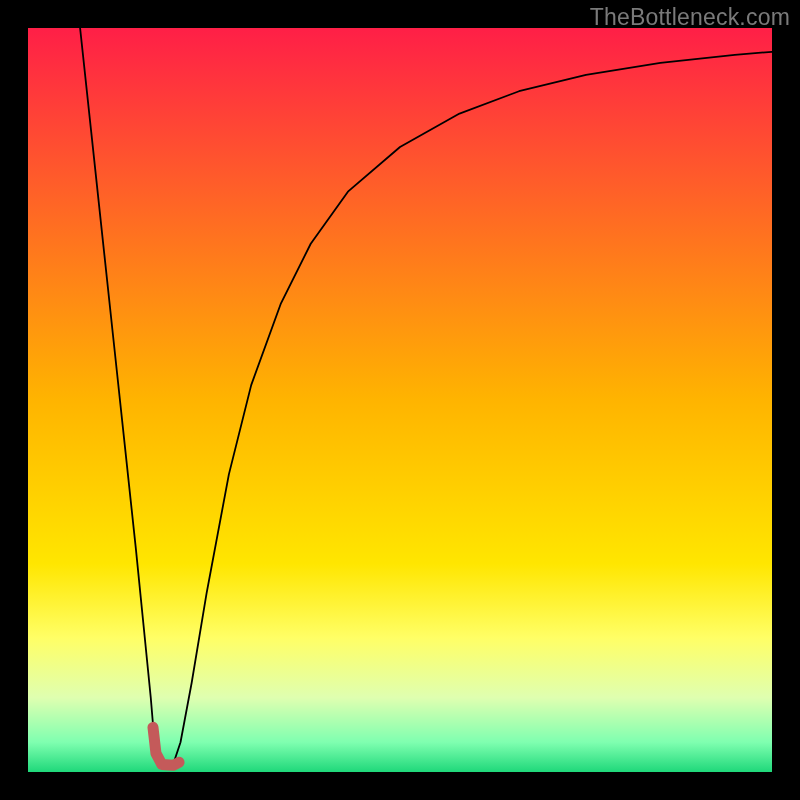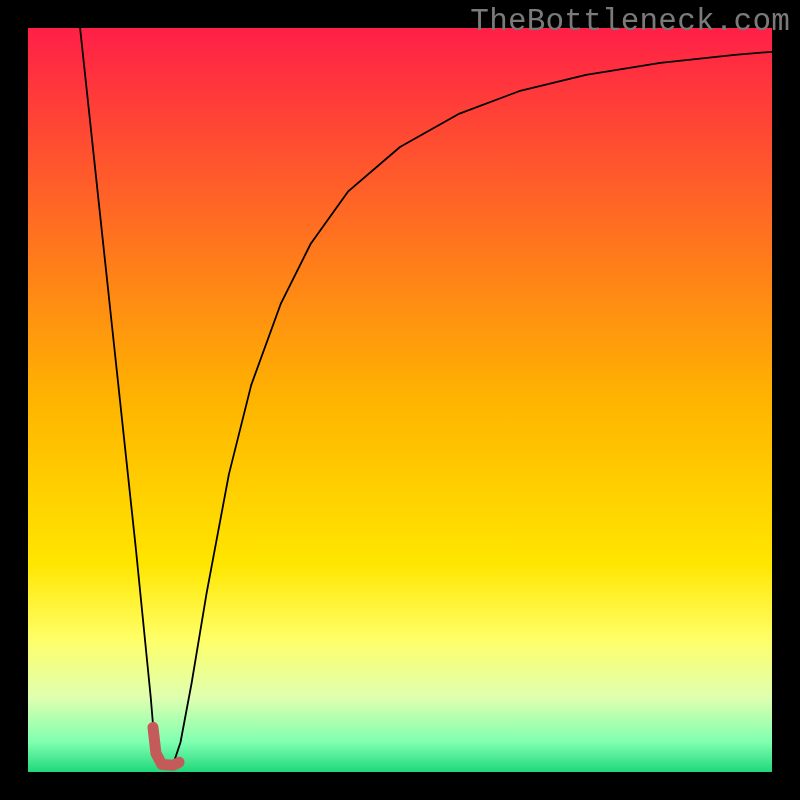--- a/index.html
+++ b/index.html
@@ -23,25 +23,24 @@
     top: 28px;
     width: 744px;
     height: 744px;
     overflow: hidden;
   }
   .watermark {
     position: absolute;
     top: 4px;
     right: 10px;
     color: #7a7a7a;
-    font-size: 31px;
+    font-size: 23px;
     font-weight: 500;
     letter-spacing: 0.2px;
     z-index: 20;
-    font-family: Liberation Mono, monospace;
   }
   svg {
     display: block;
   }
 </style>
 </head>
 <body>
 
 <div class="frame">
   <div class="watermark">TheBottleneck.com</div>

